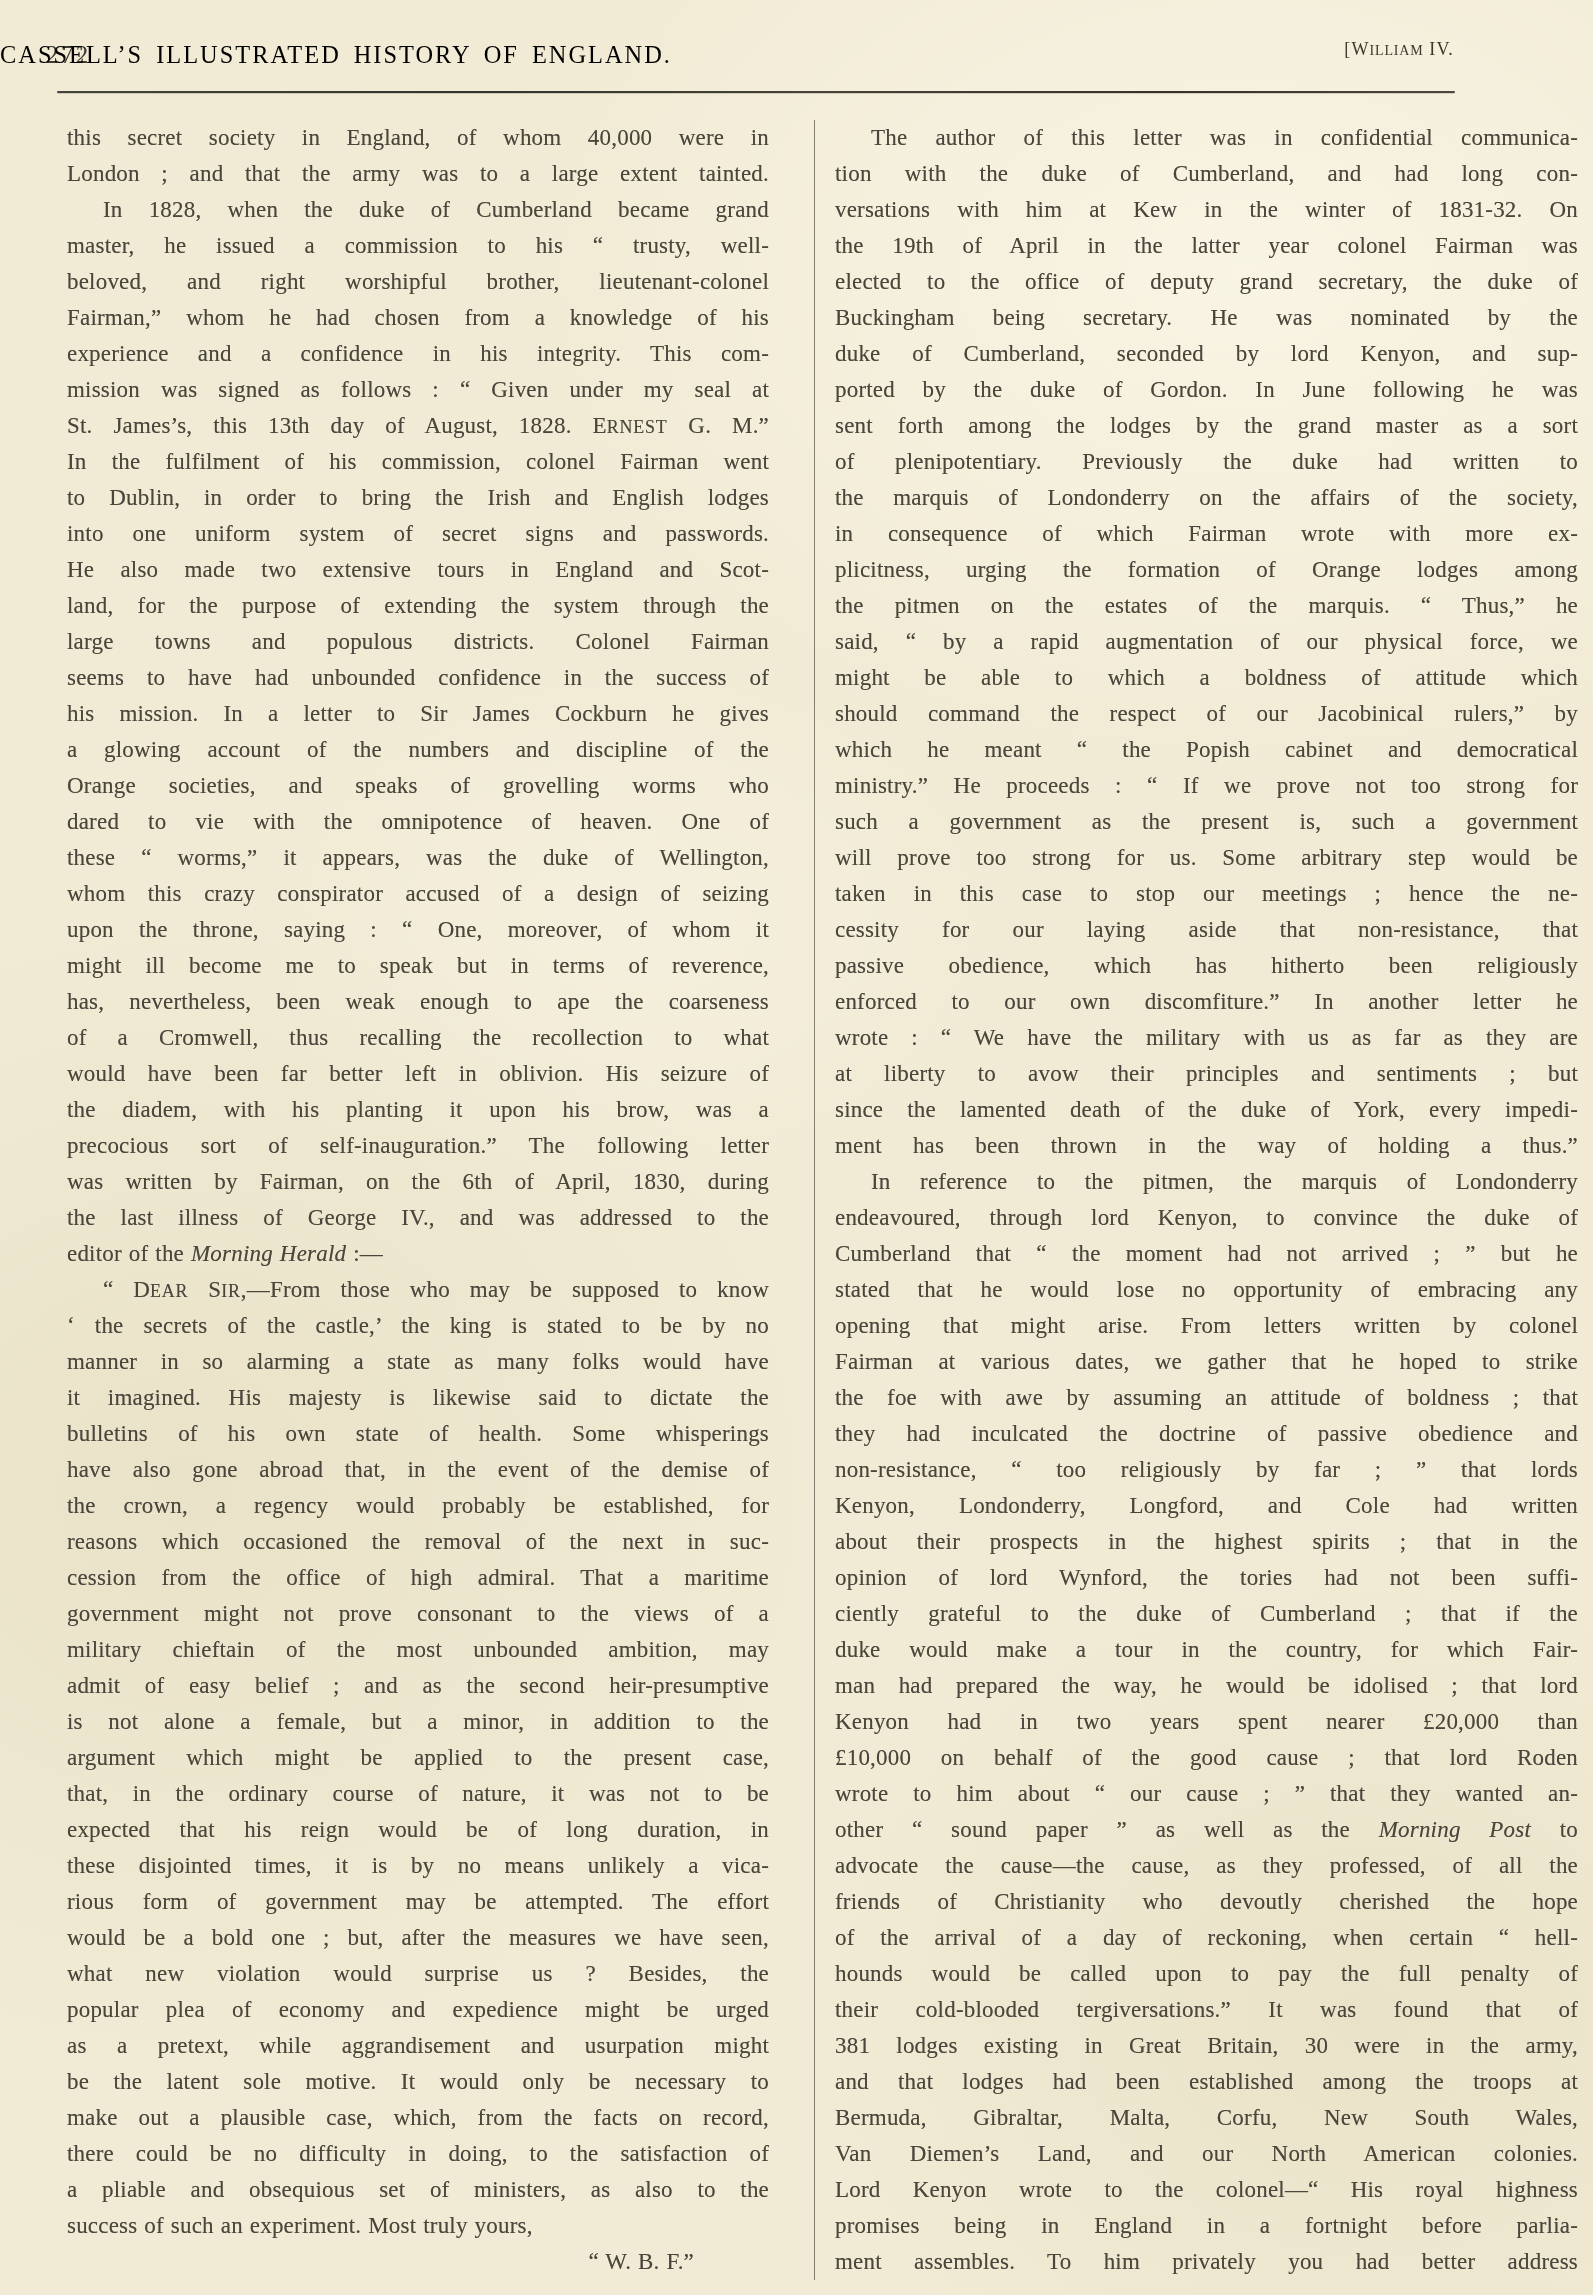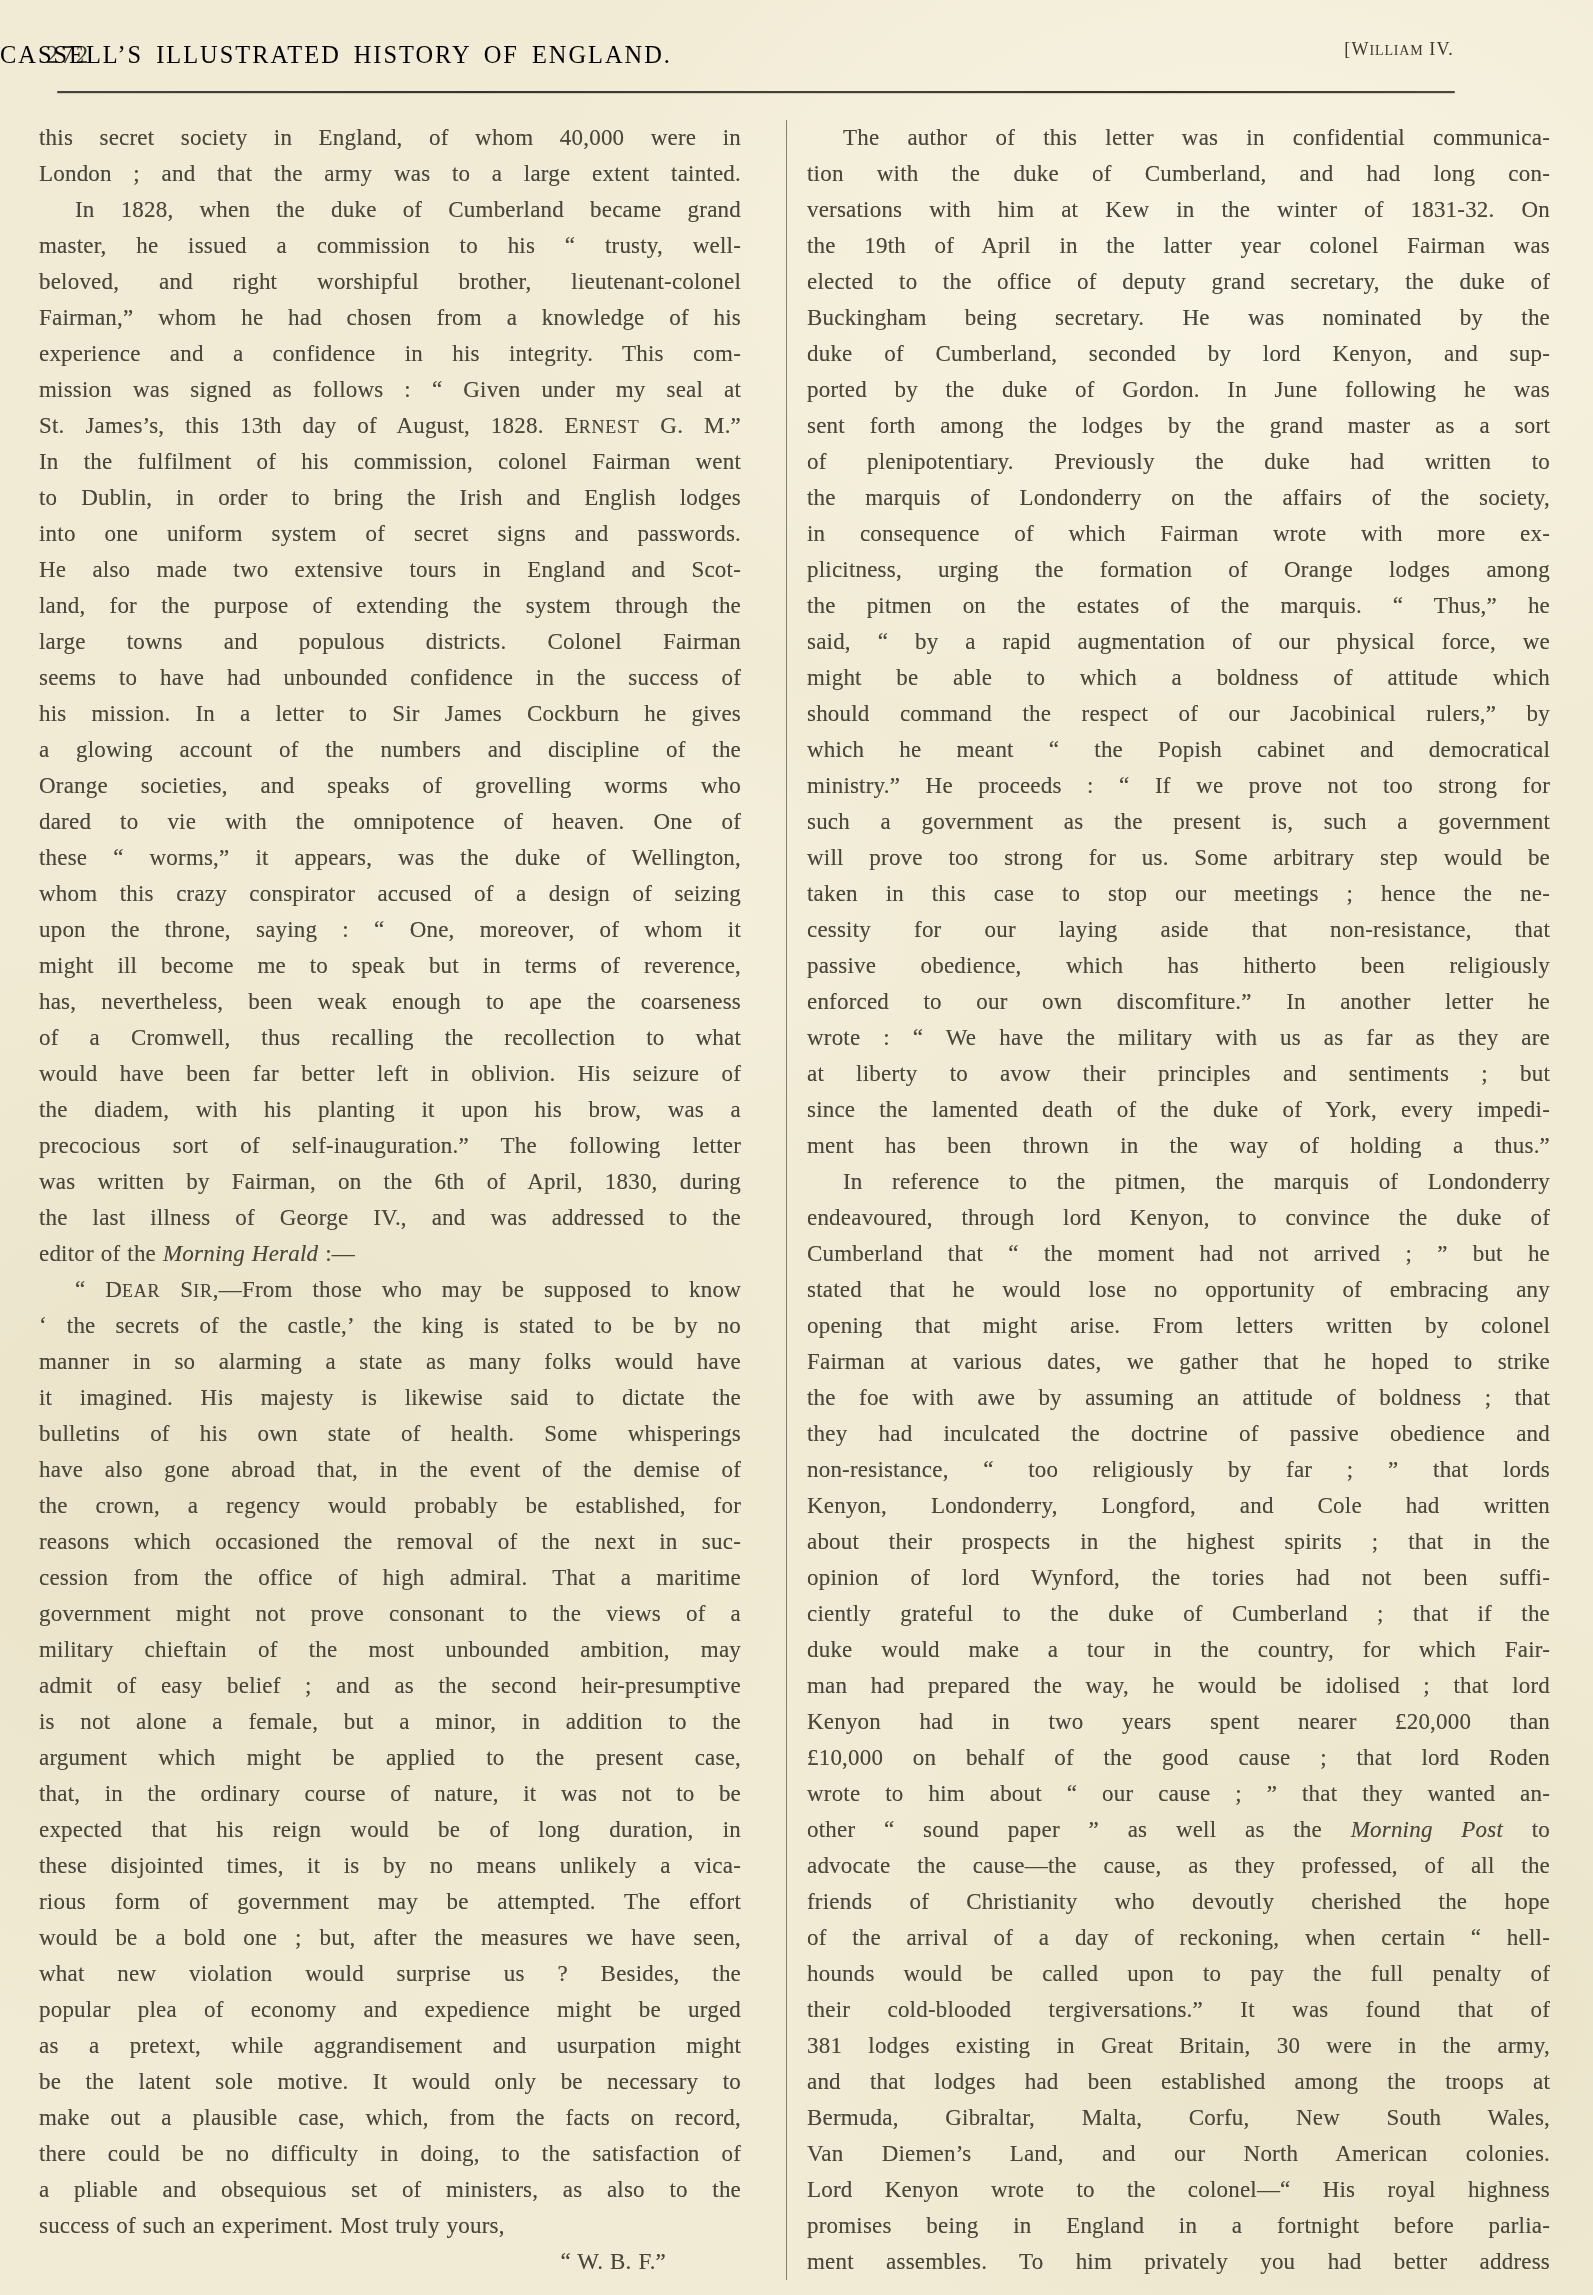--- a/index.html
+++ b/index.html
@@ -35,21 +35,21 @@
     position:absolute; left:57px; right:51px; top:91px; height:2.4px;
     background:linear-gradient(90deg,#46433a 0%, #35332b 30%, #45423a 55%, #343229 80%, #4a473e 100%);
     border-radius:1.6px;
     box-shadow:0 0.8px 0 rgba(70,67,58,0.25);
   }
   .columns{
     position:absolute; top:120px; left:39px;
     display:flex; align-items:flex-start;
   }
   .col{ display:block; }
-  .col-left{ width:702px; }
+  .col-left{ width:702px;margin-left:28px; }
   .col-right{
     width:743px; margin-left:45px;
     border-left:1.6px solid rgba(104,99,84,0.8);
     padding-left:20px;
   }
   .ln{
     font-size:23px; line-height:36px; height:36px;
     text-align:justify; text-align-last:justify;
     letter-spacing:0.2px; word-spacing:1px;
     text-shadow:0 0 0.4px rgba(74,70,60,0.45);

